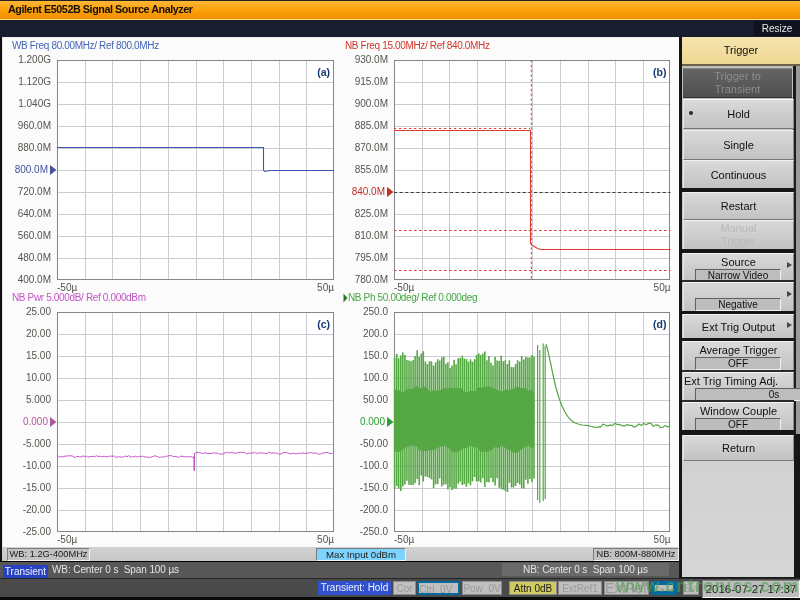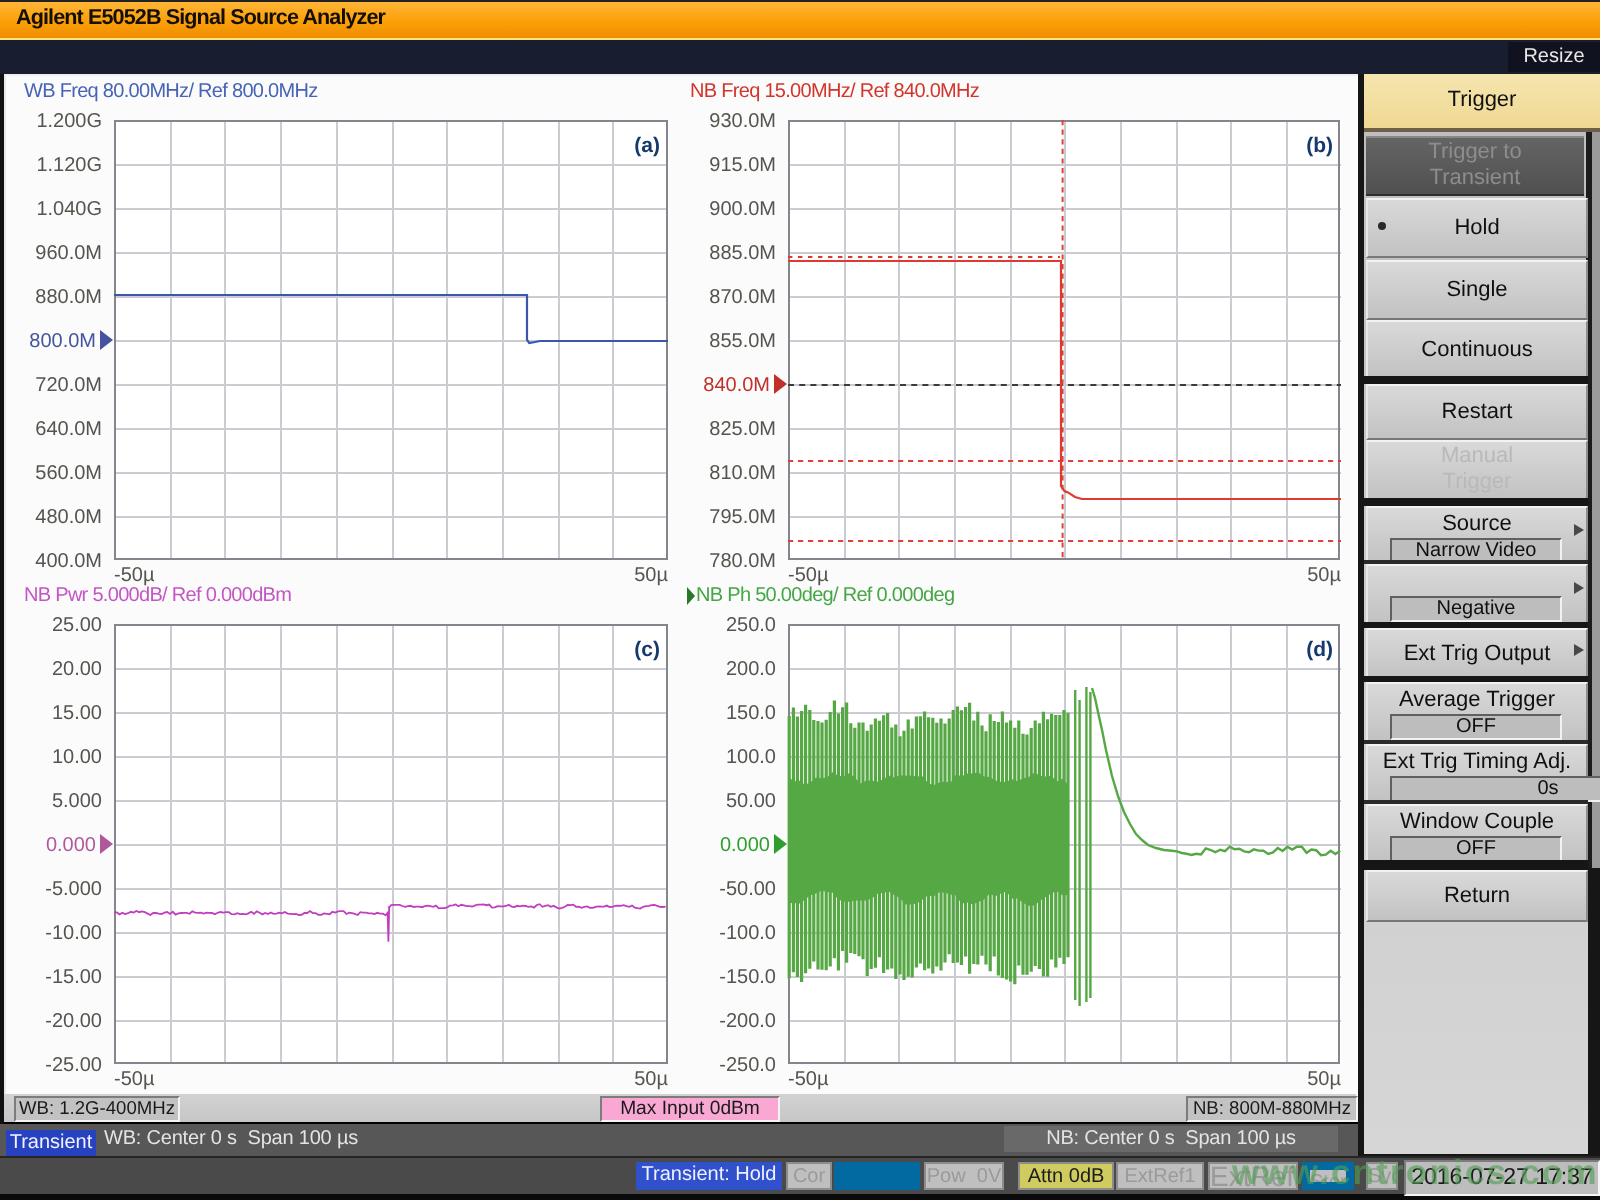--- a/index.html
+++ b/index.html
@@ -149,44 +149,44 @@
     <div style="position:absolute;left:0;right:0;top:50%;transform:translateY(-50%);text-align:center;">Ext Trig Output</div>
   </div>
 <div style="position:absolute;left:787px;top:322px;width:0;height:0;border-left:5px solid #48484a;border-top:3.5px solid transparent;border-bottom:3.5px solid transparent;"></div>
 <div style="position:absolute;left:682px;top:338px;width:112px;height:3px;background:#161616;"></div>
 <div style="position:absolute;left:683px;top:341px;width:109px;height:28px;background:linear-gradient(#d9d9d9,#c2c2c2);border-top:1px solid #f2f2f2;border-left:1px solid #e6e6e6;border-right:1px solid #8f8f8f;border-bottom:1px solid #777;color:#101010;font-size:11px;">
     <div style="position:absolute;left:0;right:0;top:2px;text-align:center;">Average Trigger</div>
     <div style="position:absolute;left:11px;top:15px;width:84px;height:11px;background:#bdbdbd;border-top:1px solid #606060;border-left:1px solid #606060;border-bottom:1px solid #f2f2f2;border-right:1px solid #f2f2f2;text-align:center;font-size:10px;line-height:11px;color:#101010;">OFF</div>
   </div>
 <div style="position:absolute;left:682px;top:370px;width:112px;height:2px;background:#2a2a2a;"></div>
 <div style="position:absolute;left:683px;top:372px;width:109px;height:27px;background:linear-gradient(#d9d9d9,#c2c2c2);border-top:1px solid #f2f2f2;border-left:1px solid #e6e6e6;border-right:1px solid #8f8f8f;border-bottom:1px solid #777;color:#101010;font-size:11px;">
-    <div style="position:absolute;left:0;right:0;top:2px;text-align:center;">Ext Trig Timing Adj.</div>
+    <div style="position:absolute;left:0;right:0;top:2px;">Ext Trig Timing Adj.</div>
     <div style="position:absolute;left:11px;top:15px;width:84px;height:11px;background:#bdbdbd;border-top:1px solid #606060;border-left:1px solid #606060;border-bottom:1px solid #f2f2f2;border-right:1px solid #f2f2f2;text-align:center;font-size:10px;line-height:11px;color:#101010;padding-left:36px;">0s</div>
   </div>
 <div style="position:absolute;left:682px;top:400px;width:112px;height:2px;background:#2a2a2a;"></div>
 <div style="position:absolute;left:683px;top:402px;width:109px;height:27px;background:linear-gradient(#d9d9d9,#c2c2c2);border-top:1px solid #f2f2f2;border-left:1px solid #e6e6e6;border-right:1px solid #8f8f8f;border-bottom:1px solid #777;color:#101010;font-size:11px;">
     <div style="position:absolute;left:0;right:0;top:2px;text-align:center;">Window Couple</div>
     <div style="position:absolute;left:11px;top:15px;width:84px;height:11px;background:#bdbdbd;border-top:1px solid #606060;border-left:1px solid #606060;border-bottom:1px solid #f2f2f2;border-right:1px solid #f2f2f2;text-align:center;font-size:10px;line-height:11px;color:#101010;">OFF</div>
   </div>
 <div style="position:absolute;left:682px;top:430px;width:112px;height:5px;background:#161616;"></div>
 <div style="position:absolute;left:683px;top:435px;width:109px;height:24px;background:linear-gradient(#d9d9d9,#c2c2c2);border-top:1px solid #f2f2f2;border-left:1px solid #e6e6e6;border-right:1px solid #8f8f8f;border-bottom:1px solid #777;color:#101010;font-size:11px;">
     <div style="position:absolute;left:0;right:0;top:50%;transform:translateY(-50%);text-align:center;">Return</div>
   </div>
 <div style="position:absolute;left:2px;top:547px;width:676px;height:14px;background:linear-gradient(#d2d2d2,#c6c6c6);"></div>
 <div style="position:absolute;left:7px;top:548px;width:81px;height:11px;background:#c2c2c2;border-top:1px solid #7c7c7c;border-left:1px solid #7c7c7c;border-bottom:1px solid #f4f4f4;border-right:1px solid #f4f4f4;color:#1a1a1a;font-size:9.3px;line-height:11px;text-align:center;white-space:nowrap;overflow:hidden;">WB: 1.2G-400MHz</div>
-<div style="position:absolute;left:300px;top:548px;width:88px;height:11px;background:#f9a8d4;border-top:1px solid #7c7c7c;border-left:1px solid #7c7c7c;border-bottom:1px solid #f4f4f4;border-right:1px solid #f4f4f4;color:#1a1a1a;font-size:9.6px;line-height:11px;text-align:center;white-space:nowrap;overflow:hidden;">Max Input 0dBm</div>
+<div style="position:absolute;left:316px;top:548px;width:88px;height:11px;background:#7dd3fc;border-top:1px solid #7c7c7c;border-left:1px solid #7c7c7c;border-bottom:1px solid #f4f4f4;border-right:1px solid #f4f4f4;color:#1a1a1a;font-size:9.6px;line-height:11px;text-align:center;white-space:nowrap;overflow:hidden;">Max Input 0dBm</div>
 <div style="position:absolute;left:593px;top:548px;width:84px;height:11px;background:#c2c2c2;border-top:1px solid #7c7c7c;border-left:1px solid #7c7c7c;border-bottom:1px solid #f4f4f4;border-right:1px solid #f4f4f4;color:#1a1a1a;font-size:9.3px;line-height:11px;text-align:center;white-space:nowrap;overflow:hidden;">NB: 800M-880MHz</div>
 <div style="position:absolute;left:0px;top:562px;width:679px;height:16px;background:#575757;"></div>
 <div style="position:absolute;left:3px;top:565px;width:45px;height:13px;background:#2742c0;color:#f2f2ff;font-size:10px;line-height:13px;text-align:center;">Transient</div>
 <div style="position:absolute;left:52px;top:563px;color:#e4e4e4;font-size:10px;letter-spacing:-0.1px;line-height:14px;">WB: Center 0 s&nbsp; Span 100 µs</div>
 <div style="position:absolute;left:502px;top:563px;width:167px;height:13px;background:#696969;color:#e4e4e4;font-size:10px;letter-spacing:-0.1px;line-height:13px;text-align:center;">NB: Center 0 s&nbsp; Span 100 µs</div>
 <div style="position:absolute;left:0px;top:578px;width:800px;height:22px;background:#4a4a4a;border-top:1px solid #262626;"></div>
 <div style="position:absolute;left:0px;top:597px;width:800px;height:3px;background:#0a0a0a;"></div>
 <div style="position:absolute;left:318px;top:581px;width:73px;height:14px;background:#3050cc;color:#eef1ff;font-size:10px;line-height:14px;text-align:center;">Transient: Hold</div>
 <div style="position:absolute;left:393px;top:581px;width:23px;height:14px;background:#bfbfbf;border:1px solid #8c8c8c;color:#9a9a9a;font-size:10px;line-height:13px;text-align:center;box-sizing:border-box;white-space:nowrap;overflow:hidden;">Cor</div>
-<div style="position:absolute;left:417px;top:581px;width:43px;height:14px;background:#bfbfbf;border:7px solid #0369a1;color:#9a9a9a;font-size:10px;line-height:13px;text-align:left;box-sizing:border-box;white-space:nowrap;overflow:hidden;">Ctrl&nbsp; 0V</div>
+<div style="position:absolute;left:417px;top:581px;width:43px;height:14px;background:#bfbfbf;border:2px solid #0369a1;color:#9a9a9a;font-size:10px;line-height:13px;text-align:left;box-sizing:border-box;white-space:nowrap;overflow:hidden;">Ctrl&nbsp; 0V</div>
 <div style="position:absolute;left:462px;top:581px;width:40px;height:14px;background:#bfbfbf;border:1px solid #8c8c8c;color:#9a9a9a;font-size:10px;line-height:13px;text-align:center;box-sizing:border-box;white-space:nowrap;overflow:hidden;">Pow&nbsp; 0V</div>
 <div style="position:absolute;left:509px;top:581px;width:48px;height:14px;background:#cfcb5e;border:1px solid #8c8c8c;color:#1c1c1c;font-size:10px;line-height:13px;text-align:center;box-sizing:border-box;white-space:nowrap;overflow:hidden;">Attn 0dB</div>
 <div style="position:absolute;left:558px;top:581px;width:44px;height:14px;background:#bfbfbf;border:1px solid #8c8c8c;color:#9a9a9a;font-size:10px;line-height:13px;text-align:center;box-sizing:border-box;white-space:nowrap;overflow:hidden;">ExtRef1</div>
 <div style="position:absolute;left:604px;top:581px;width:45px;height:14px;background:#bfbfbf;border:1px solid #8c8c8c;color:#9a9a9a;font-size:14px;line-height:13px;text-align:center;box-sizing:border-box;white-space:nowrap;overflow:hidden;">ExtRef2</div>
 <div style="position:absolute;left:651px;top:581px;width:26px;height:14px;background:#bfbfbf;border:4px solid #0369a1;color:#9a9a9a;font-size:10px;line-height:13px;text-align:center;box-sizing:border-box;white-space:nowrap;overflow:hidden;">Stop</div>
 <div style="position:absolute;left:683px;top:581px;width:16px;height:14px;background:#bfbfbf;border:1px solid #8c8c8c;color:#9a9a9a;font-size:10px;line-height:13px;text-align:center;box-sizing:border-box;white-space:nowrap;overflow:hidden;">Svc</div>
 <div style="position:absolute;left:702px;top:580px;width:96px;height:16px;background:#bdbdbd;border-top:1px solid #7c7c7c;border-left:1px solid #7c7c7c;border-bottom:1px solid #f4f4f4;border-right:1px solid #f4f4f4;color:#1a1a1a;font-size:11.5px;line-height:16px;text-align:center;white-space:nowrap;overflow:hidden;">2016-07-27 17:37</div>
 <div style="position:absolute;left:616px;top:576px;width:200px;color:rgba(80,158,84,0.62);font-size:17.5px;font-weight:bold;letter-spacing:1.1px;white-space:nowrap;">www.cntronics.com</div>
 </body></html>

